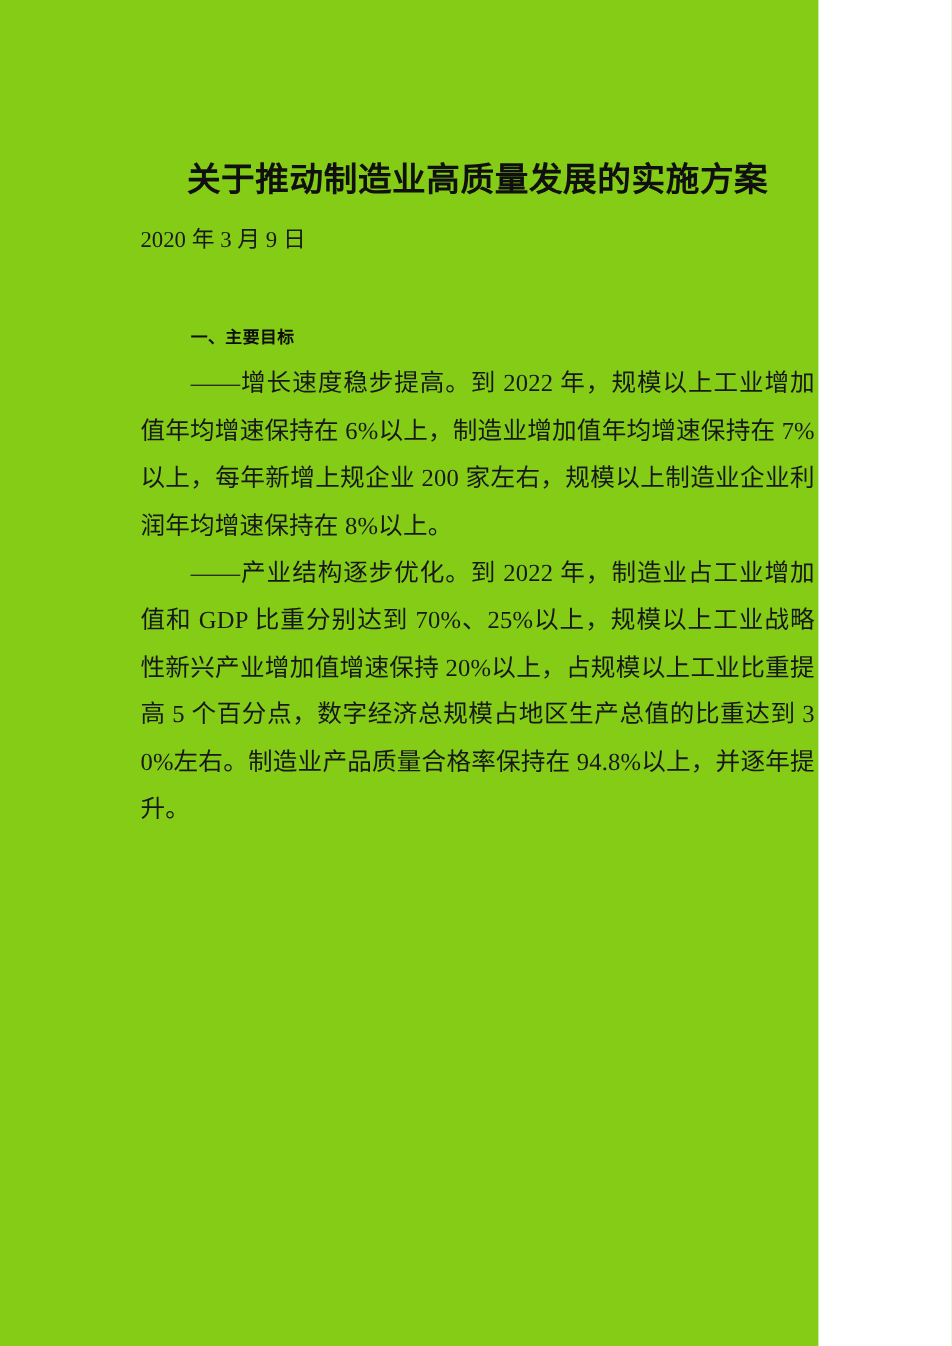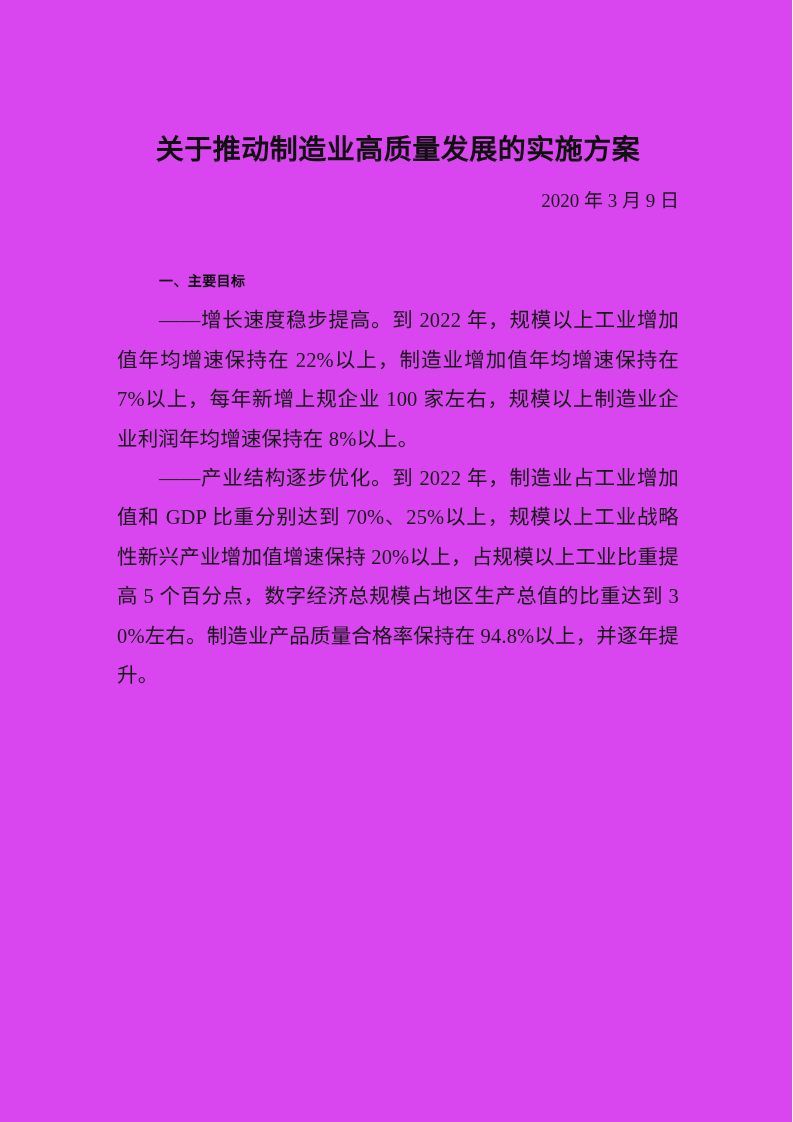--- a/index.html
+++ b/index.html
@@ -3,23 +3,23 @@
 <meta charset="utf-8">
 <title>关于推动制造业高质量发展的实施方案</title>
 <style>
   html, body {
     margin: 0;
     padding: 0;
     background: #ffffff;
   }
   .page {
     position: relative;
-    width: 792px;
+    width: 682px;
     height: 1122px;
-    background: #d946ef;
+    background: #84cc16;
     overflow: hidden;
     box-sizing: border-box;
   }
   .content {
     position: absolute;
     left: 117px;
     top: 0;
     width: 562px;
   }
 
@@ -42,21 +42,21 @@
   }
 
   
   .doc-date {
     margin: 0;
     padding: 0;
     position: absolute;
     left: 0;
     top: 188px;
     width: 562px;
-    text-align: right;
+    text-align: left;
     font-family: "Liberation Serif", "DejaVu Serif", serif;
     font-size: 19px;
     line-height: 26px;
     color: #1a1a1a;
     white-space: nowrap;
   }
 
   
   .body-block {
     position: absolute;
@@ -100,20 +100,20 @@
 
     <h1 class="doc-title">关于推动制造业高质量发展的实施方案</h1>
 
     <div class="doc-date">2020 年 3 月 9 日</div>
 
     <div class="body-block">
 
 
       <h2 class="section-heading">一、主要目标</h2>
 
-      <p class="para">——增长速度稳步提高。到 2022 年，规模以上工业增加值年均增速保持在 22%以上，制造业增加值年均增速保持在 7%以上，每年新增上规企业 100 家左右，规模以上制造业企业利润年均增速保持在 8%以上。</p>
+      <p class="para">——增长速度稳步提高。到 2022 年，规模以上工业增加值年均增速保持在 6%以上，制造业增加值年均增速保持在 7%以上，每年新增上规企业 200 家左右，规模以上制造业企业利润年均增速保持在 8%以上。</p>
 
       <p class="para">——产业结构逐步优化。到 2022 年，制造业占工业增加值和 GDP 比重分别达到 70%、25%以上，规模以上工业战略性新兴产业增加值增速保持 20%以上，占规模以上工业比重提高 5 个百分点，数字经济总规模占地区生产总值的比重达到 30%左右。制造业产品质量合格率保持在 94.8%以上，并逐年提升。</p>
 
 
     </div>
   </div>
 </div>
 
 </body></html>

